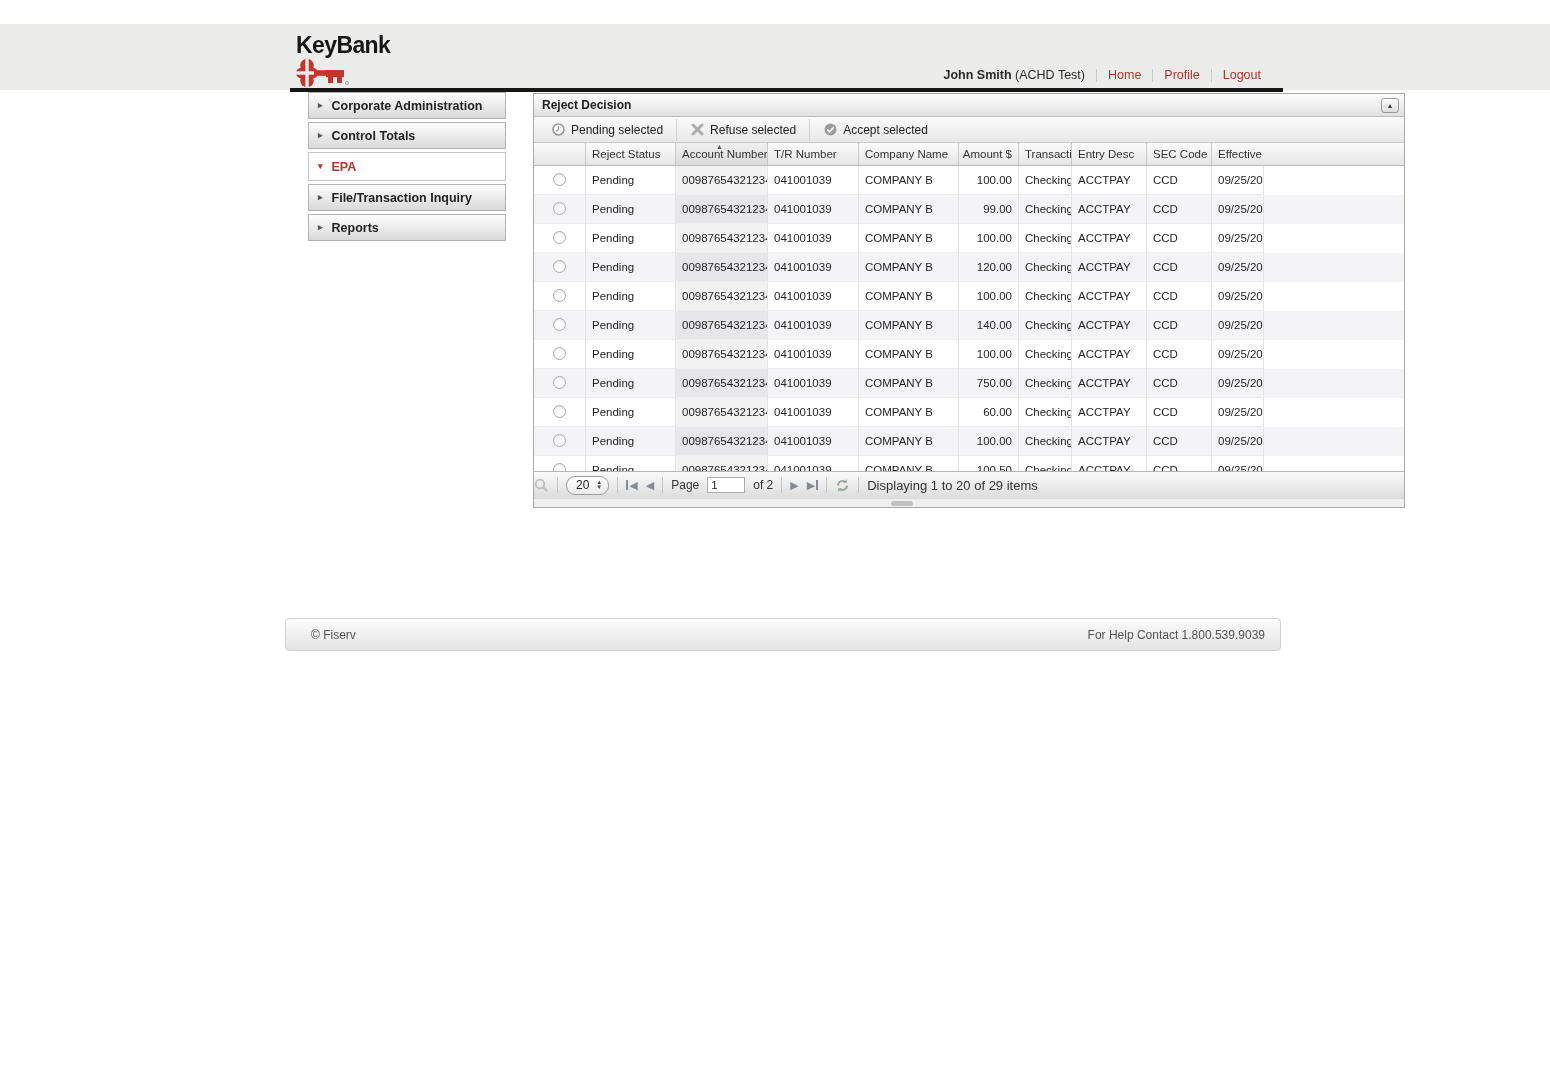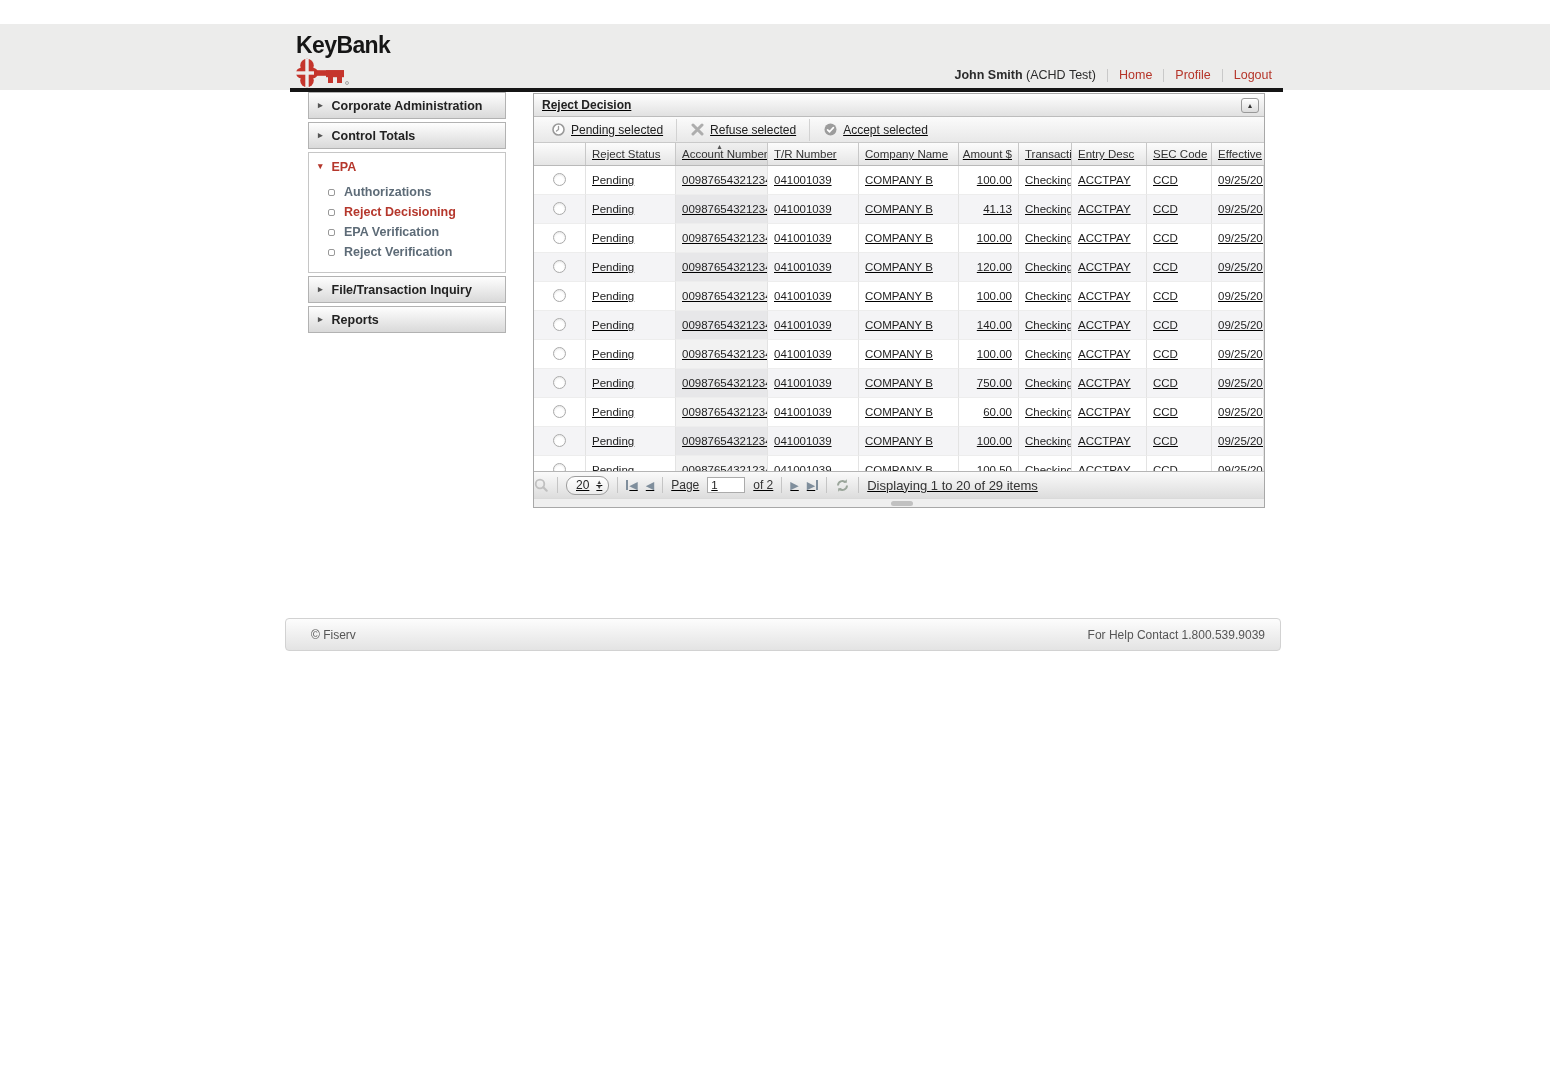--- a/index.html
+++ b/index.html
@@ -5,21 +5,21 @@
   * { margin:0; padding:0; box-sizing:border-box; }
   html,body { width:1550px; height:1087px; background:#fff;
     font-family:"Liberation Sans", sans-serif; position:relative; overflow:hidden; }
 
   
   .appheader { position:absolute; top:0; left:0; width:1550px; height:66px; background:#ececeb;margin-top:24px; }
   .blackbar { position:absolute; top:64px; left:290px; width:993px; height:4px; background:#151515; }
   .logo { position:absolute; left:296px; top:8px; }
   .logo-text { font-size:23px; font-weight:bold; color:#161616; letter-spacing:-0.6px; line-height:26px; }
   .key-svg { display:block; margin-top:0px; }
-  .userbar { position:absolute; top:44px; right:278px; display:flex; align-items:center; gap:11px;
+  .userbar { position:absolute; top:44px; right:289px; display:flex; align-items:center; gap:11px;
     font-size:12.5px; color:#2b2b2b;text-align:right; }
   .userbar .uname b { font-weight:bold; }
   .userbar a { color:#b53428; text-decoration:none; }
   .usep { width:1px; height:13px; background:#c9c9c9; }
 
   
   .sidebar { position:absolute; left:308px; top:92px; width:198px; }
   .acc { height:27px; margin-bottom:3px; background:linear-gradient(#fefefe,#d9d9d9);
     border:1px solid #b2b2b2; display:flex; align-items:center; gap:9px; padding-left:9px;
     font-size:12.5px; font-weight:bold; color:#222; cursor:pointer; }
@@ -28,21 +28,21 @@
   .accepa { height:27px; display:flex; align-items:center; gap:9px; padding-left:9px;
     font-size:12.5px; font-weight:bold; color:#b5372c; cursor:pointer; }
   .accepa .tri { color:#b5372c; }
   .subnav { list-style:none; padding:2px 0 10px 19px; }
   .subnav li { height:20px; display:flex; align-items:center; gap:9px;
     font-size:12.5px; font-weight:bold; color:#5d6b77; cursor:pointer; }
   .subnav li.active { color:#b5372c; }
   .bullet { width:7px; height:7px; border:1px solid #999; border-radius:2px; background:#fff; flex:none; }
 
   
-  .panel { position:absolute; left:533px; top:93px; width:732px; border:1px solid #a8a8a8; background:#4d7c0f;text-decoration:underline; }
+  .panel { position:absolute; left:533px; top:93px; width:872px; border:1px solid #a8a8a8; background:#4d7c0f; }
   .ptitle { height:23px; background:linear-gradient(#fefefe,#e1e1e1); border-bottom:1px solid #bcbcbc;
     font-size:12px; font-weight:bold; color:#222; line-height:22px; padding-left:8px; position:relative; }
   .collapse { position:absolute; right:5px; top:4px; width:18px; height:15px; border:1px solid #999;
     border-radius:3px; background:linear-gradient(#fff,#dcdcdc); font-size:8px; line-height:13px;
     text-align:center; color:#333; cursor:pointer; padding:0; }
   .toolbar { height:26px; background:linear-gradient(#fbfbfb,#e8e8e8); border-bottom:1px solid #c9c9c9;
     display:flex; align-items:center; padding-left:4px; }
   .tbtn { display:flex; align-items:center; gap:6px; background:none; border:none; border-right:1px solid #d2d2d2;
     font-family:inherit; font-size:12px; color:#222; padding:0 13px; height:22px; cursor:pointer; }
   .tbtn:last-child { border-right:none; }
@@ -132,38 +132,20 @@
   </div>
   <div class="acc">
     <span class="tri">▸</span>
     <span>Control Totals</span>
   </div>
   <div class="epagroup">
     <div class="accepa">
       <span class="tri">▾</span>
       <span>EPA</span>
     </div>
-    <ul class="subnav">
-      <li>
-        <span class="bullet"></span>
-        <span>Authorizations</span>
-      </li>
-      <li class="active">
-        <span class="bullet"></span>
-        <span>Reject Decisioning</span>
-      </li>
-      <li>
-        <span class="bullet"></span>
-        <span>EPA Verification</span>
-      </li>
-      <li>
-        <span class="bullet"></span>
-        <span>Reject Verification</span>
-      </li>
-    </ul>
   </div>
   <div class="acc">
     <span class="tri">▸</span>
     <span>File/Transaction Inquiry</span>
   </div>
   <div class="acc">
     <span class="tri">▸</span>
     <span>Reports</span>
   </div>
 </nav>
@@ -232,21 +214,21 @@
     <div class="td c8">CCD</div>
     <div class="td c9">09/25/201</div>
   </div>
 
   <div class="tr alt">
     <div class="td c0"><span class="radio"></span></div>
     <div class="td c1">Pending</div>
     <div class="td c2 sorted">00987654321234</div>
     <div class="td c3">041001039</div>
     <div class="td c4">COMPANY B</div>
-    <div class="td c5">41.13</div>
+    <div class="td c5">99.00</div>
     <div class="td c6">Checking</div>
     <div class="td c7">ACCTPAY</div>
     <div class="td c8">CCD</div>
     <div class="td c9">09/25/201</div>
   </div>
 
   <div class="tr">
     <div class="td c0"><span class="radio"></span></div>
     <div class="td c1">Pending</div>
     <div class="td c2 sorted">00987654321234</div>

